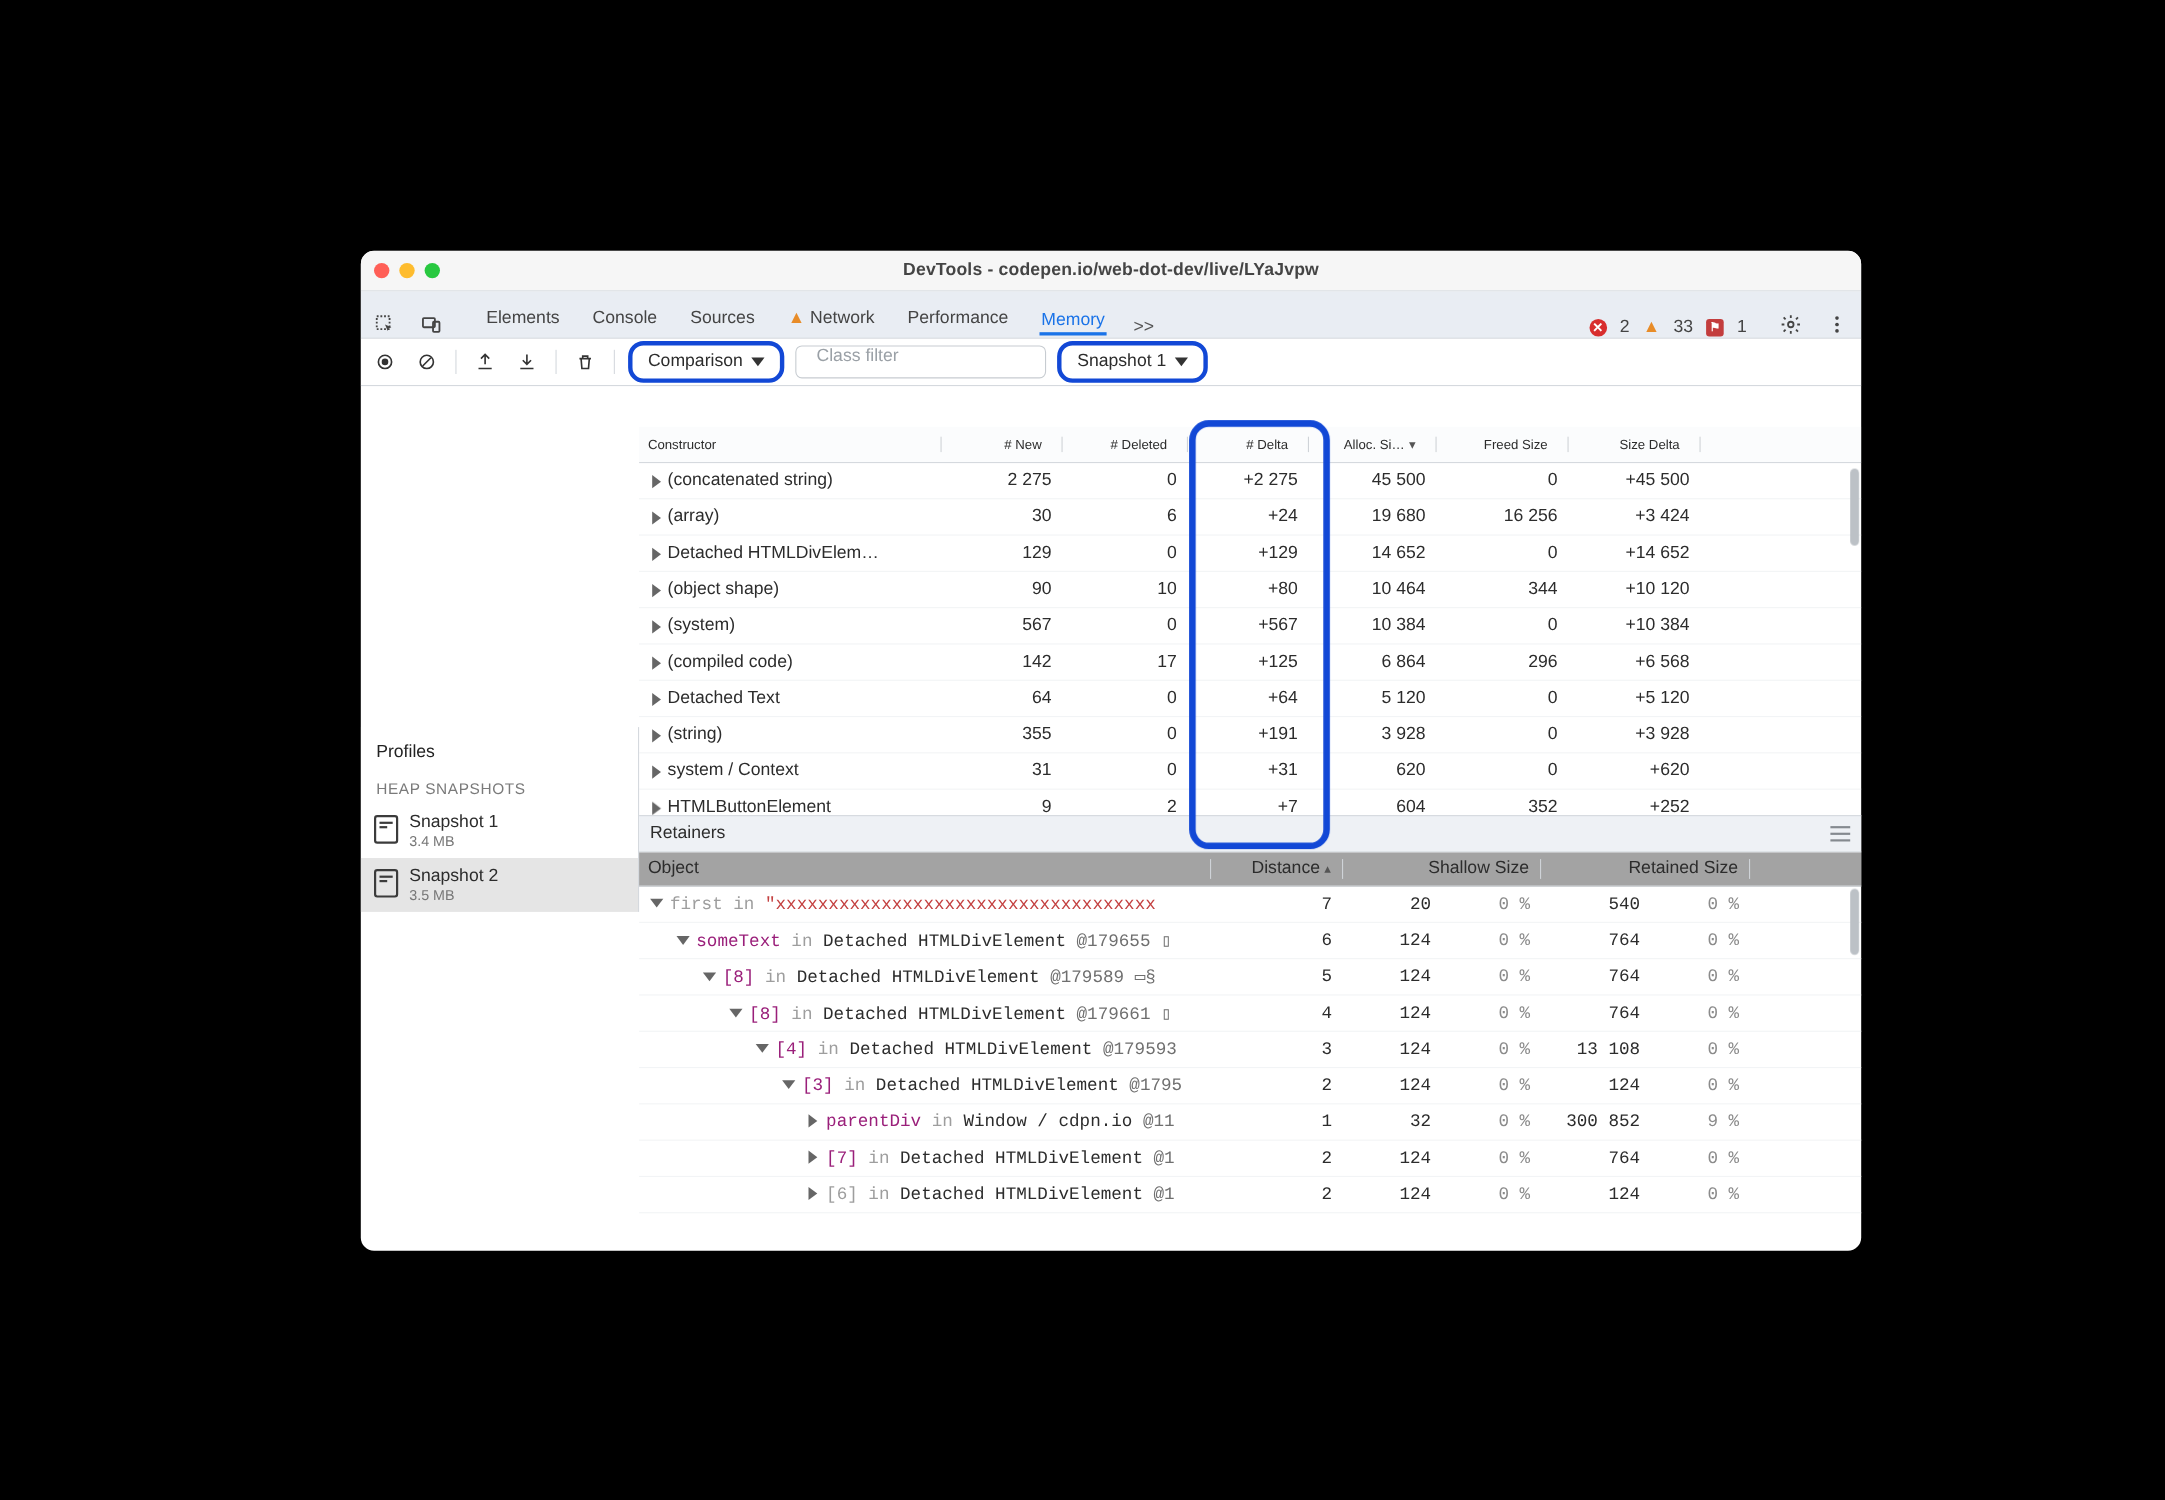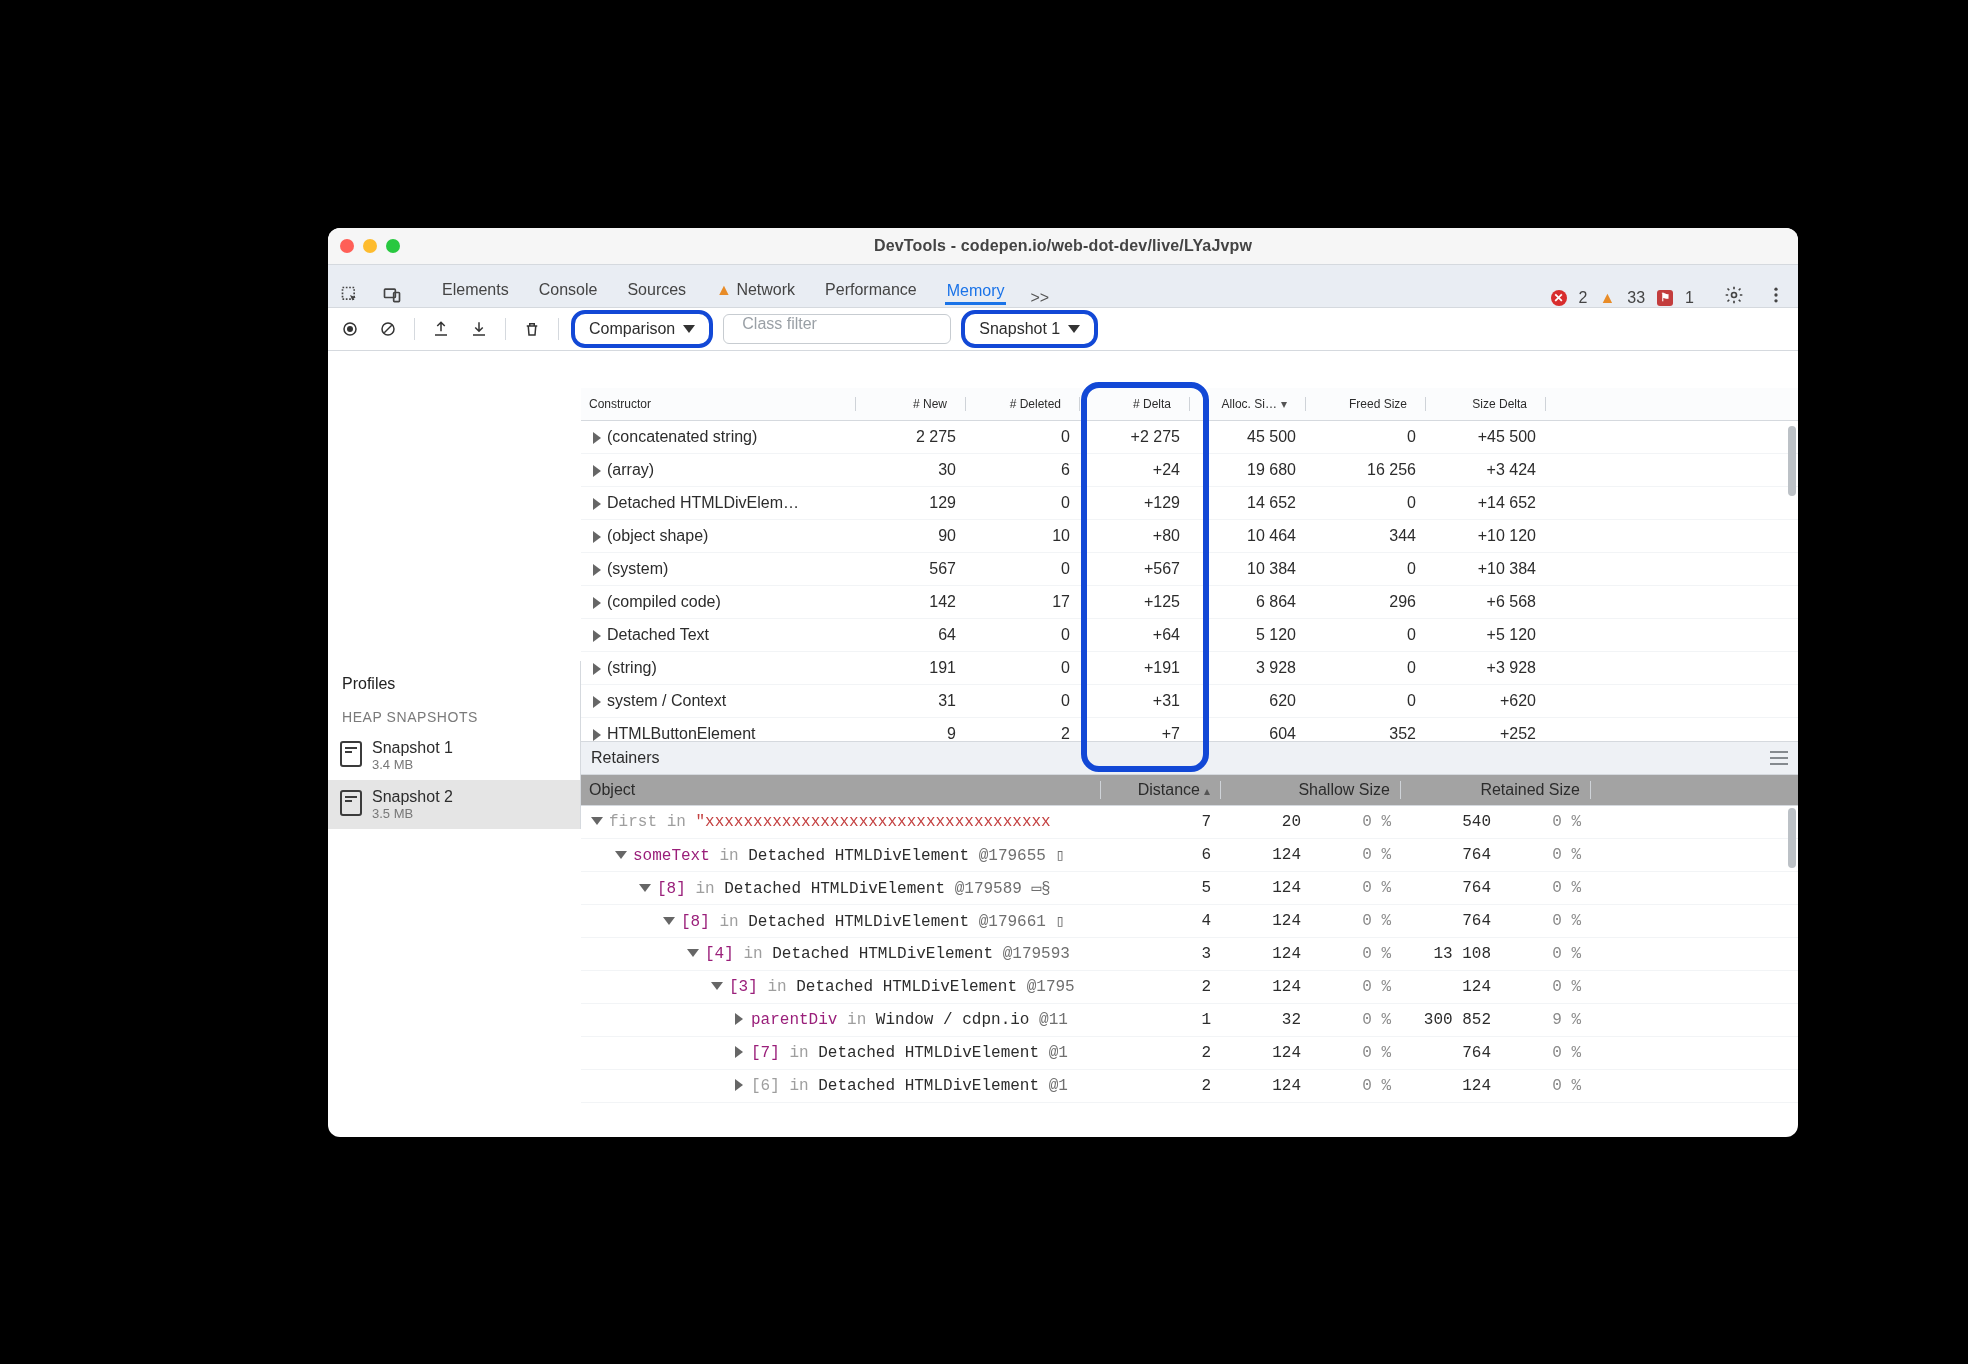--- a/index.html
+++ b/index.html
@@ -14,21 +14,21 @@
     --linkblue:#1a73e8;
     --mono:"SFMono-Regular","Menlo","Consolas","Liberation Mono","Courier New",monospace;
     --purple:#9a1f7a;
     --hexgray:#6f6f6f;
     --red:#d82d2d;
     --orange:#e88c28;
     --ringblue:#1248d6;
   }
   html,body{margin:0;padding:0;background:var(--bg);height:100%;}
   body{font:16px "Helvetica Neue",Helvetica,Arial,sans-serif;color:var(--text);}
-  .stage{width:1470px;height:909px;position:relative;left:calc((1968px - 1312px)/2);top:calc((1364px - 909px)/2);}
+  .stage{width:1364px;height:909px;position:relative;left:calc((1968px - 1312px)/2);top:calc((1364px - 909px)/2);}
   .window{position:absolute;inset:0;border-radius:12px;background:var(--panel);overflow:hidden;box-shadow:0 10px 40px rgba(0,0,0,.4);}
   
   .titlebar{height:36px;display:flex;align-items:center;padding:0 12px;background:#f6f6f6;border-bottom:1px solid var(--border);}
   .traffic{display:flex;gap:9px;align-items:center;}
   .dot{width:14px;height:14px;border-radius:50%;}
   .dot.r{background:#ff5f57;}
   .dot.y{background:#febc2e;}
   .dot.g{background:#28c840;}
   .title{flex:1;text-align:center;font-weight:600;color:#444;letter-spacing:.01em;}
   
@@ -326,21 +326,21 @@
               <div class="c cR">+64</div>
               <div class="c cR">5 120</div>
               <div class="c cR">0</div>
               <div class="c cR">+5 120</div>
             </div>
             <div class="row">
               <div class="c cL">
                 <span class="expander"></span>
                 <span>(string)</span>
               </div>
-              <div class="c cR">191</div>
+              <div class="c cR">355</div>
               <div class="c cR">0</div>
               <div class="c cR">+191</div>
               <div class="c cR">3 928</div>
               <div class="c cR">0</div>
               <div class="c cR">+3 928</div>
             </div>
             <div class="row">
               <div class="c cL">
                 <span class="expander"></span>
                 <span>system / Context</span>

